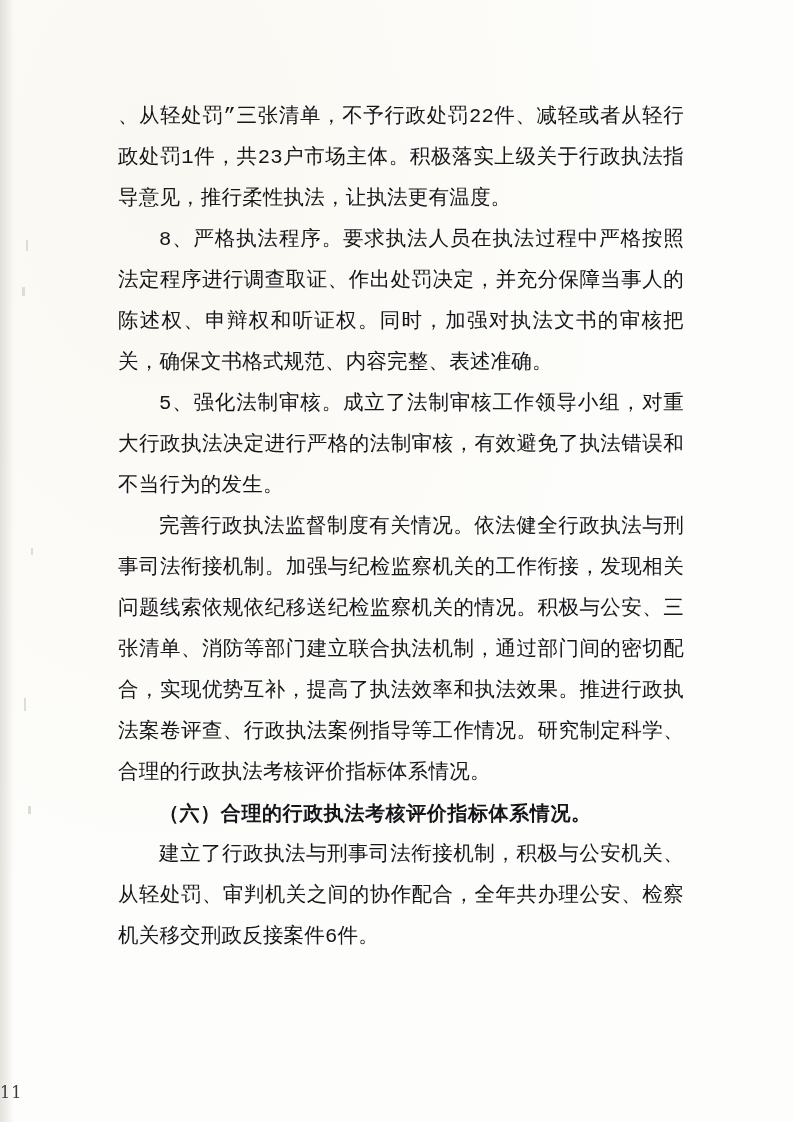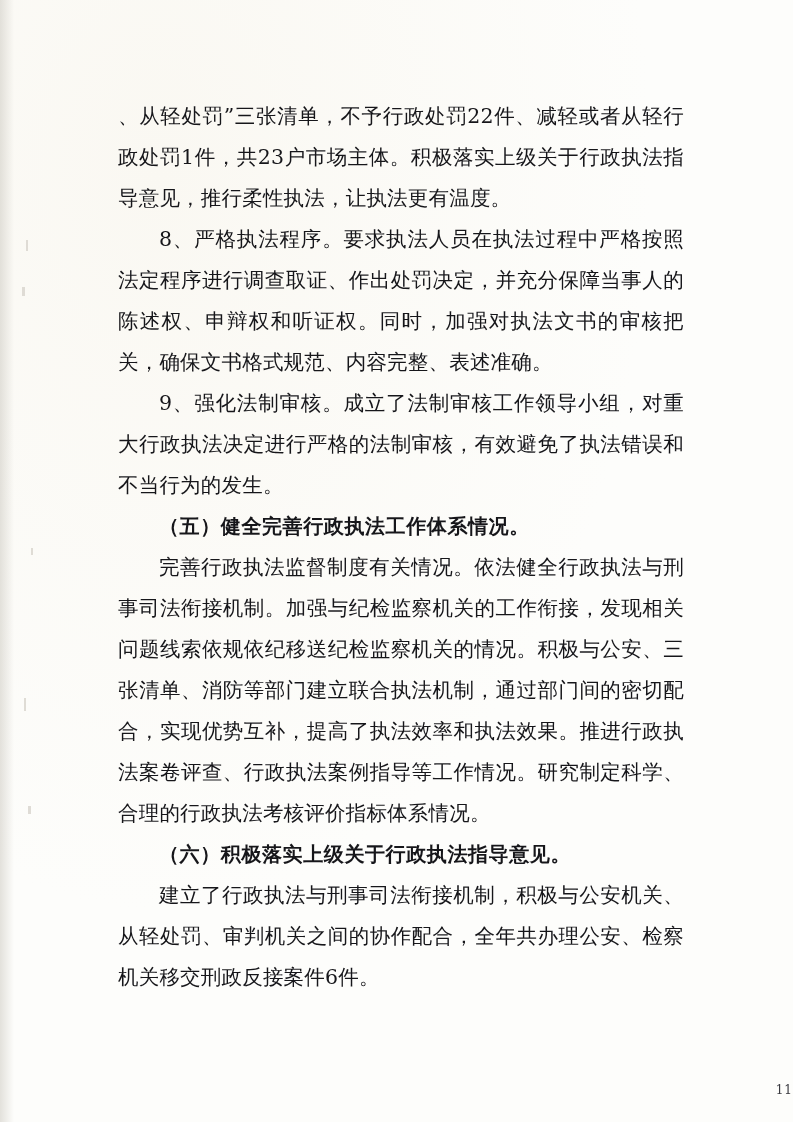--- a/index.html
+++ b/index.html
@@ -44,28 +44,29 @@
   }
   p.heading {
     text-indent: 41px;
     font-weight: bold;
     font-family: "DejaVu Sans", sans-serif;
     font-size: 20px;
     letter-spacing: 0.6px;
   }
   .blk {
     margin-bottom: 0px;
+    font-family: Liberation Mono, monospace;
   }
   .page-number {
     position: absolute;
     left: 0;
     right: 0;
     top: 1083px;
-    text-align: right;
-    font-size: 12px;
+    text-align: left;
+    font-size: 16px;
     color: #3a3a40;
     font-family: "DejaVu Serif", serif;
     letter-spacing: 1px;
   }
   
   .mark {
     position: absolute;
     background: #d9d6cf;
     opacity: 0.85;
   }
@@ -90,21 +91,20 @@
 
   <div class="mark m1"></div>
   <div class="mark m2"></div>
   <div class="mark m3"></div>
   <div class="mark m4"></div>
   <div class="mark m5"></div>
 
   <div class="content">
     <p class="blk">、从轻处罚”三张清单，不予行政处罚22件、减轻或者从轻行政处罚1件，共23户市场主体。积极落实上级关于行政执法指导意见，推行柔性执法，让执法更有温度。</p>
     <p class="blk indent">8、严格执法程序。要求执法人员在执法过程中严格按照法定程序进行调查取证、作出处罚决定，并充分保障当事人的陈述权、申辩权和听证权。同时，加强对执法文书的审核把关，确保文书格式规范、内容完整、表述准确。</p>
-    <p class="blk indent">9、强化法制审核。成立了法制审核工作领导小组，对重大行政执法决定进行严格的法制审核，有效避免了执法错误和不当行为的发生。</p>
-    <p class="blk heading">（五）健全完善行政执法工作体系情况。</p>
+    <p class="blk indent">5、强化法制审核。成立了法制审核工作领导小组，对重大行政执法决定进行严格的法制审核，有效避免了执法错误和不当行为的发生。</p>
     <p class="blk indent">完善行政执法监督制度有关情况。依法健全行政执法与刑事司法衔接机制。加强与纪检监察机关的工作衔接，发现相关问题线索依规依纪移送纪检监察机关的情况。积极与公安、三张清单、消防等部门建立联合执法机制，通过部门间的密切配合，实现优势互补，提高了执法效率和执法效果。推进行政执法案卷评查、行政执法案例指导等工作情况。研究制定科学、合理的行政执法考核评价指标体系情况。</p>
-    <p class="blk heading">（六）积极落实上级关于行政执法指导意见。</p>
+    <p class="blk heading">（六）合理的行政执法考核评价指标体系情况。</p>
     <p class="blk indent">建立了行政执法与刑事司法衔接机制，积极与公安机关、从轻处罚、审判机关之间的协作配合，全年共办理公安、检察机关移交刑政反接案件6件。</p>
   </div>
 
   <div class="page-number">11</div>
 </div>
 
 </body></html>

